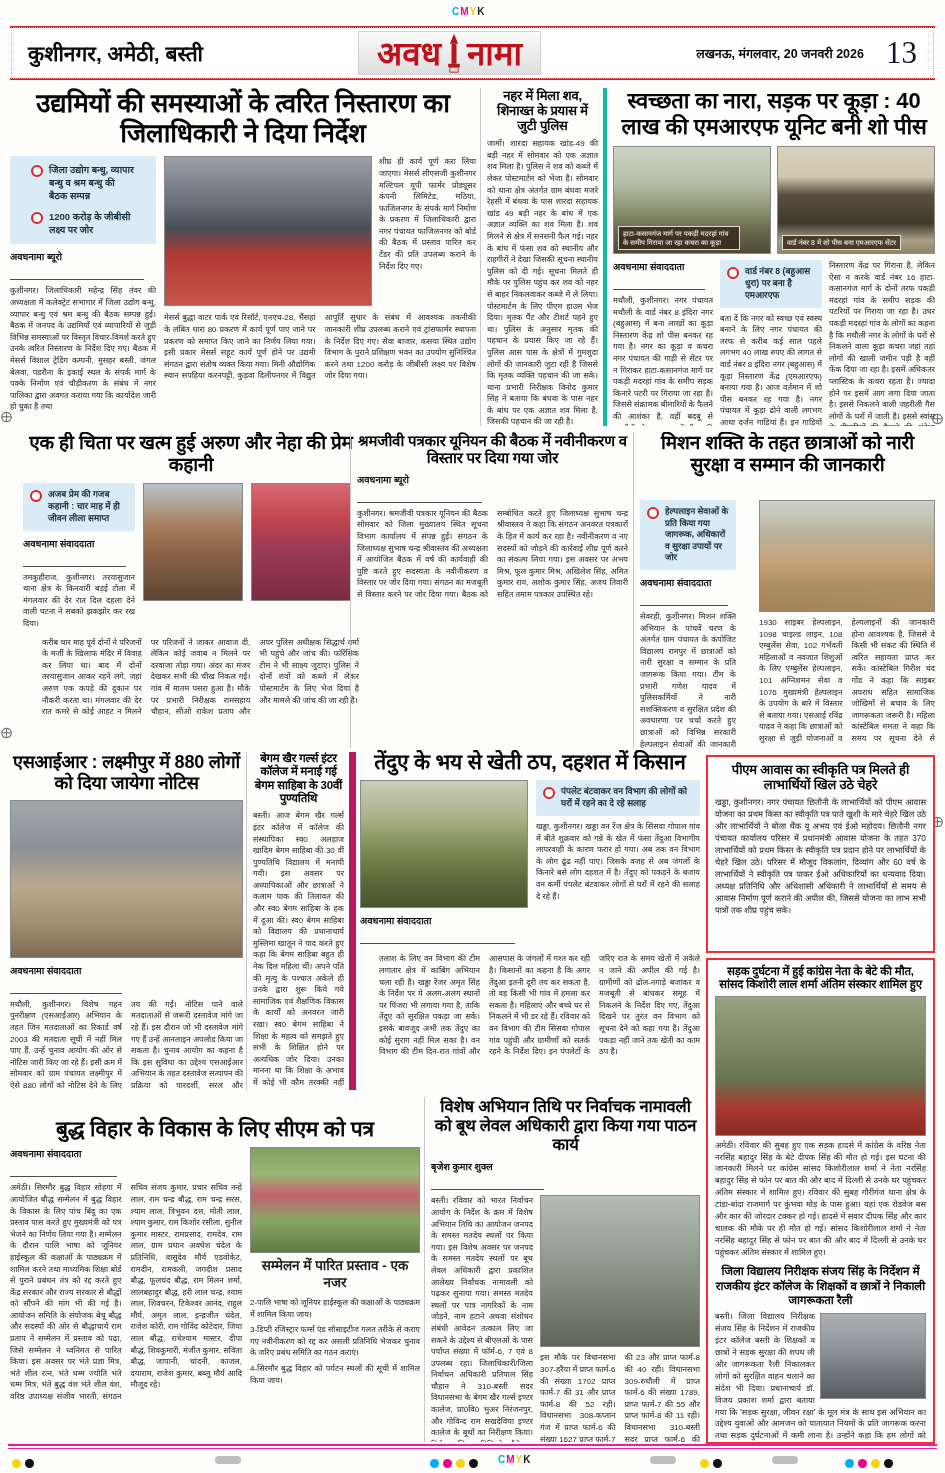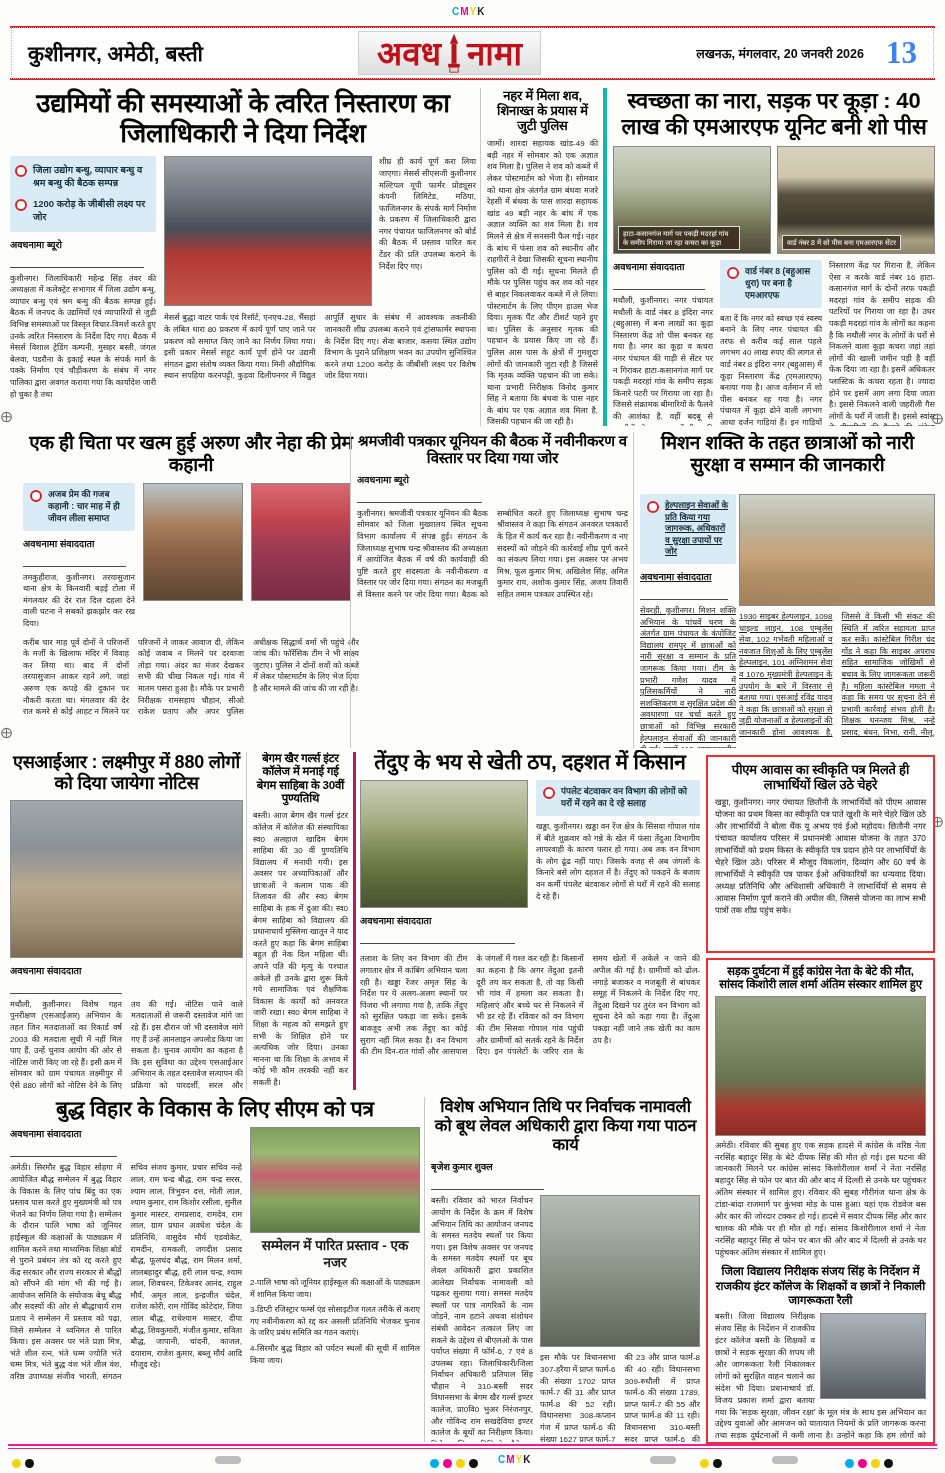--- a/index.html
+++ b/index.html
@@ -2,24 +2,24 @@
 <html><head>
 <meta charset="utf-8">
 <style>
   html,body{margin:0;padding:0;}
   body{width:945px;height:1473px;position:relative;background:#fdfdfc;
        font-family:"Liberation Sans","DejaVu Sans",sans-serif;color:#1c1c1c;}
   .art{position:absolute;overflow:hidden;}
   .hl{font-weight:bold;color:#060606;text-align:center;line-height:1.16;letter-spacing:-0.2px;}
   .body-txt{font-size:8px;line-height:1.45;text-align:justify;color:#242424;}
   .cols2{columns:2;column-gap:9px;}
-  .cols3{columns:3;column-gap:9px;}
+  .cols3{columns:3;column-gap:9px;margin-left:19px;}
   .byline{font-weight:bold;font-size:9.5px;color:#111;border-bottom:1.5px solid #4a4a4a;
           padding-bottom:16px;margin:6px 0 5px;width:92%;}
-  .bullets{background:#d9ecf6;padding:8px 5px;display:flex;flex-direction:column;gap:8px;border-radius:2px;}
+  .bullets{background:#d9ecf6;padding:8px 21px;display:flex;flex-direction:column;gap:8px;border-radius:2px;}
   .b-item{display:flex;gap:6px;font-size:9.5px;font-weight:bold;line-height:1.35;color:#17303f;}
   .ring{width:8px;height:8px;border:2.5px solid #e01f26;border-radius:50%;flex:none;margin-top:1px;background:#fff;}
   .photo{position:relative;border:1px solid #8a8a8a;box-sizing:border-box;flex:none;}
   .cap{position:absolute;background:rgba(55,40,25,.82);color:#fff;font-size:7px;line-height:1.3;
        padding:2px 4px;border:1px solid #ddd;max-width:72%;}
   .redbox{border:2px solid #ef2d33;box-sizing:border-box;background:#fffdfd;}
   .vrule{border-left:1px solid #c9c9c9;padding-left:6px;box-sizing:border-box;}
   
   .ph-meeting{background:linear-gradient(180deg,#9aa0a8 0%,#6b727b 30%,#474e58 48%,#b03a34 66%,#c6564a 100%);}
   .ph-garbage{background:linear-gradient(180deg,#cfd4c6 0%,#b4bca4 35%,#8b9170 60%,#6a6a4e 78%,#4f4a38 100%);}
@@ -36,21 +36,21 @@
   
   .masthead{position:absolute;left:10px;top:26px;width:925px;height:54px;box-sizing:border-box;
             border-top:2.5px solid #cc2229;border-bottom:2.5px solid #cc2229;background:#fff;
             outline:1px dotted #b3b3b3;outline-offset:-2px;
             display:flex;align-items:center;justify-content:space-between;padding:0 18px;}
   .edition{font-weight:bold;font-size:21px;color:#0a0a0a;}
   .logo{display:flex;align-items:center;gap:3px;background:linear-gradient(180deg,#fbfbfb,#dedede);
         border:1px solid #cfcfcf;padding:1px 18px;height:44px;box-sizing:border-box;}
   .logo .t{color:#c0111a;font-size:33px;font-weight:bold;line-height:1;}
   .dateline{font-weight:bold;font-size:12.5px;color:#0a0a0a;}
-  .pageno{font-family:"Liberation Serif","DejaVu Serif",serif;font-size:31px;font-weight:bold;color:#3b82f6;}
+  .pageno{font-family:"Liberation Serif","DejaVu Serif",serif;font-size:31px;font-weight:normal;color:#0f172a;}
   .cmyk-lbl{font-size:10px;font-weight:bold;letter-spacing:1px;}
   .cmyk-lbl .c{color:#00aeef}.cmyk-lbl .m{color:#ec008c}.cmyk-lbl .y{color:#f5d30f}.cmyk-lbl .k{color:#1a1a1a}
   .dot{width:9px;height:9px;border-radius:50%;display:inline-block;margin-right:4px;}
   .d-c{background:#00aeef}.d-m{background:#ec008c}.d-y{background:#f5d30f}.d-k{background:#111}
   .pill{width:26px;height:8px;border-radius:4px;background:#bdbdbd;display:inline-block;}
   .reg{position:absolute;color:#666;font-size:11px;}
   .bottom-rule{position:absolute;top:1444px;left:8px;width:929px;height:2px;
                border-top:2px solid #ef1f8f;border-bottom:1px solid #ef1f8f;}
   .box-title{font-weight:bold;font-size:13.5px;text-align:center;line-height:1.25;margin:4px 0 5px;}
   .sub-hl{font-weight:bold;font-size:11.5px;line-height:1.3;text-align:center;color:#050505;margin:5px 0 3px;}
@@ -165,21 +165,21 @@
 </div>
 
 <div class="art vrule" style="left:350px;top:432px;width:278px;height:316px;">
   <div class="hl" style="font-size:15px;">श्रमजीवी पत्रकार यूनियन की बैठक में नवीनीकरण व विस्तार पर दिया गया जोर</div>
   <div class="byline" style="width:46%;">अवधनामा ब्यूरो</div>
   <div class="body-txt cols2" style="height:235px;">कुशीनगर। श्रमजीवी पत्रकार यूनियन की बैठक सोमवार को जिला मुख्यालय स्थित सूचना विभाग कार्यालय में संपन्न हुई। संगठन के जिलाध्यक्ष सुभाष चन्द्र श्रीवास्तव की अध्यक्षता में आयोजित बैठक में वर्ष की कार्यवाही की पुष्टि करते हुए सदस्यता के नवीनीकरण व विस्तार पर जोर दिया गया। संगठन का मजबूती से विस्तार करने पर जोर दिया गया। बैठक को सम्बोधित करते हुए जिलाध्यक्ष सुभाष चन्द्र श्रीवास्तव ने कहा कि संगठन अनवरत पत्रकारों के हित में कार्य कर रहा है। नवीनीकरण व नए सदस्यों को जोड़ने की कार्रवाई शीघ्र पूर्ण करने का संकल्प लिया गया। इस अवसर पर अभय मिश्र, फूल कुमार मिश्र, अखिलेश सिंह, अमित कुमार राय, अशोक कुमार सिंह, अजय तिवारी सहित तमाम पत्रकार उपस्थित रहे।</div>
 </div>
 
 <div class="art vrule" style="left:633px;top:432px;width:302px;height:316px;">
   <div class="hl" style="font-size:19px;">मिशन शक्ति के तहत छात्राओं को नारी सुरक्षा व सम्मान की जानकारी</div>
-  <div style="display:flex;gap:3px;margin-top:18px;text-decoration:underline;">
+  <div style="display:flex;gap:23px;margin-top:24px;">
     <div style="width:96px;flex:none;">
       <div class="bullets" style="padding:6px 7px;">
         <div class="b-item" style="font-size:8.6px;">
             <span class="ring"></span>
             <span>हेल्पलाइन सेवाओं के प्रति किया गया जागरूक, अधिकारों व सुरक्षा उपायों पर जोर</span>
           </div>
       </div>
       <div class="byline">अवधनामा संवाददाता</div>
       <div class="body-txt">सेवरही, कुशीनगर। मिशन शक्ति अभियान के पांचवें चरण के अंतर्गत ग्राम पंचायत के कंपोजिट विद्यालय रामपुर में छात्राओं को नारी सुरक्षा व सम्मान के प्रति जागरूक किया गया। टीम के प्रभारी गणेश यादव में पुलिसकर्मियों ने नारी सशक्तिकरण व सुरक्षित प्रदेश की अवधारणा पर चर्चा करते हुए छात्राओं को विभिन्न सरकारी हेल्पलाइन सेवाओं की जानकारी दी गई। इसमें 112 आपातकालीन पुलिस सेवा, 1090 वूमेन पावर लाइन, 181 वीमेन हेल्पलाइन,</div>
     </div>
@@ -190,21 +190,21 @@
   </div>
 </div>
 
 <div class="art" style="left:10px;top:752px;width:233px;height:338px;">
   <div class="hl" style="font-size:18px;">एसआईआर : लक्ष्मीपुर में 880 लोगों को दिया जायेगा नोटिस</div>
   <div class="photo ph-sir" style="width:100%;height:158px;margin-top:6px;"></div>
   <div class="byline" style="width:48%;">अवधनामा संवाददाता</div>
   <div class="body-txt cols2" style="height:105px;">मथौली, कुशीनगर। विशेष गहन पुनरीक्षण (एसआईआर) अभियान के तहत जिन मतदाताओं का रिकार्ड वर्ष 2003 की मतदाता सूची में नहीं मिल पाए हैं, उन्हें चुनाव आयोग की ओर से नोटिस जारी किए जा रहे हैं। इसी क्रम में सोमवार को ग्राम पंचायत लक्ष्मीपुर में ऐसे 880 लोगों को नोटिस देने के लिए बीएलओ द्वारा घर-घर संपर्क की तिथि तय की गई। नोटिस पाने वाले मतदाताओं से जरूरी दस्तावेज मांगे जा रहे हैं। इस दौरान जो भी दस्तावेज मांगे गए हैं उन्हें आनलाइन अपलोड किया जा सकता है। चुनाव आयोग का कहना है कि इस सुविधा का उद्देश्य एसआईआर अभियान के तहत दस्तावेज सत्यापन की प्रक्रिया को पारदर्शी, सरल और समयबद्ध बनाना है, ताकि किसी भी पात्र मतदाता का नाम सूची से न छूटे।</div>
 </div>
 
-<div class="art vrule" style="left:246px;top:752px;width:110px;height:338px;border-right:3px solid #be185d;padding-right:5px;">
+<div class="art vrule" style="left:246px;top:752px;width:110px;height:338px;border-right:7px solid #be185d;padding-right:5px;">
   <div class="hl" style="font-size:11.5px;">बेगम खैर गर्ल्स इंटर कॉलेज में मनाई गई बेगम साहिबा के 30वीं पुण्यतिथि</div>
   <div class="body-txt" style="margin-top:5px;">बस्ती। आज बेगम खैर गर्ल्स इंटर कॉलेज में कॉलेज की संस्थापिका स्व0 अलहाज खादिम बेगम साहिबा की 30 वीं पुण्यतिथि विद्यालय में मनायी गयी। इस अवसर पर अध्यापिकाओं और छात्राओं ने कलाम पाक की तिलावत की और स्व0 बेगम साहिबा के हक में दुआ की। स्व0 बेगम साहिबा को विद्यालय की प्रधानाचार्य मुस्लिमा खातून ने याद करते हुए कहा कि बेगम साहिबा बहुत ही नेक दिल महिला थीं। अपने पति की मृत्यु के पश्चात अकेले ही उनके द्वारा शुरू किये गये सामाजिक एवं शैक्षणिक विकास के कार्यों को अनवरत जारी रखा। स्व0 बेगम साहिबा ने शिक्षा के महत्व को समझते हुए सभी के शिक्षित होने पर अत्यधिक जोर दिया। उनका मानना था कि शिक्षा के अभाव में कोई भी कौम तरक्की नहीं कर सकती है।</div>
 </div>
 
 <div class="art" style="left:360px;top:750px;width:340px;height:340px;">
   <div class="hl" style="font-size:21px;">तेंदुए के भय से खेती ठप, दहशत में किसान</div>
   <div style="display:flex;gap:8px;margin-top:6px;">
     <div style="width:168px;flex:none;">
       <div class="photo ph-field" style="width:168px;height:128px;"></div>
       <div class="byline">अवधनामा संवाददाता</div>
@@ -232,21 +232,21 @@
   <div class="photo ph-funeral" style="width:100%;height:140px;margin-top:4px;"></div>
   <div class="body-txt" style="margin-top:4px;font-size:8.2px;">अमेठी। रविवार की सुबह हुए एक सड़क हादसे में कांग्रेस के वरिष्ठ नेता नरसिंह बहादुर सिंह के बेटे दीपक सिंह की मौत हो गई। इस घटना की जानकारी मिलने पर कांग्रेस सांसद किशोरीलाल शर्मा ने नेता नरसिंह बहादुर सिंह से फोन पर बात की और बाद में दिल्ली से उनके घर पहुंचकर अंतिम संस्कार में शामिल हुए। रविवार की सुबह गौरीगंज थाना क्षेत्र के टांडा-बांदा राजमार्ग पर कुंभवा मोड़ के पास हुआ। यहां एक रोडवेज बस और कार की जोरदार टक्कर हो गई। हादसे में सवार दीपक सिंह और कार चालक की मौके पर ही मौत हो गई। सांसद किशोरीलाल शर्मा ने नेता नरसिंह बहादुर सिंह से फोन पर बात की और बाद में दिल्ली से उनके घर पहुंचकर अंतिम संस्कार में शामिल हुए।</div>
   <div class="sub-hl">जिला विद्यालय निरीक्षक संजय सिंह के निर्देशन में राजकीय इंटर कॉलेज के शिक्षकों व छात्रों ने निकाली जागरूकता रैली</div>
   <div style="position:relative;">
     <div class="photo ph-rally" style="width:106px;height:86px;float:right;margin:2px 0 3px 5px;"></div>
     <div class="body-txt" style="font-size:8.2px;">बस्ती। जिला विद्यालय निरीक्षक संजय सिंह के निर्देशन में राजकीय इंटर कॉलेज बस्ती के शिक्षकों व छात्रों ने सड़क सुरक्षा की शपथ ली और जागरूकता रैली निकालकर लोगों को सुरक्षित वाहन चलाने का संदेश भी दिया। प्रधानाचार्य डॉ. विजय प्रकाश शर्मा द्वारा बताया गया कि 'सड़क सुरक्षा, जीवन रक्षा' के मूल मंत्र के साथ इस अभियान का उद्देश्य युवाओं और आमजन को यातायात नियमों के प्रति जागरूक करना तथा सड़क दुर्घटनाओं में कमी लाना है। उन्होंने कहा कि हम लोगों को यातायात नियमों का पालन करते हुए चार पहिया वाहनों को सीटबेल्ट लगाकर, दो पहिया वाहनों को हेलमेट पहनकर व गति सीमा को ध्यान में रखकर सही दिशा में ही गाड़ी चलाना चाहिए, ड्राइविंग के समय मोबाइल फोन व नशीले पदार्थों जैसे ध्यान भटकाने वाले वस्तुओं प्रयोग नहीं करना चाहिए। उन्होंने कहा कि सड़कों पर सुरक्षा नियमों का पालन करना हम सबकी जिम्मेदारी है यह जीवन बचाने के बराबर है, जिससे दुर्घटनाओं को रोका जा सके क्योंकि जीवन अनमोल है।</div>
   </div>
 </div>
 
 <div class="art" style="left:10px;top:1097px;width:410px;height:345px;">
-  <div class="hl" style="font-size:21px;">बुद्ध विहार के विकास के लिए सीएम को पत्र</div>
+  <div class="hl" style="font-size:21px;margin-top:20px;">बुद्ध विहार के विकास के लिए सीएम को पत्र</div>
   <div style="display:flex;gap:8px;margin-top:6px;">
     <div style="width:232px;flex:none;">
       <div class="byline" style="width:46%;margin-top:0;">अवधनामा संवाददाता</div>
       <div class="body-txt cols2" style="height:282px;">अमेठी। सिरमौर बुद्ध विहार सोहगा में आयोजित बौद्ध सम्मेलन में बुद्ध विहार के विकास के लिए पांच बिंदु का एक प्रस्ताव पास करते हुए मुख्यमंत्री को पत्र भेजने का निर्णय लिया गया है। सम्मेलन के दौरान पालि भाषा को जूनियर हाईस्कूल की कक्षाओं के पाठ्यक्रम में शामिल करने तथा माध्यमिक शिक्षा बोर्ड से पुराने प्रबंधन तंत्र को रद्द करते हुए केंद्र सरकार और राज्य सरकार से बौद्धों को सौंपने की मांग भी की गई है। आयोजन समिति के संयोजक बेचू बौद्ध और सदस्यों की ओर से बौद्धाचार्य राम प्रताप ने सम्मेलन में प्रस्ताव को पढ़ा, जिसे सम्मेलन ने ध्वनिमत से पारित किया। इस अवसर पर भंते प्रज्ञा मित्र, भंते शील रत्न, भंते धम्म ज्योति भंते धम्म मित्र, भंते बुद्ध वंश भंते शील वंश, वरिष्ठ उपाध्यक्ष संजीव भारती, संगठन सचिव संजय कुमार, प्रचार सचिव नन्हे लाल, राम चन्द्र बौद्ध, राम चन्द्र सरस, श्याम लाल, त्रिभुवन दत्त, मोती लाल, श्याम कुमार, राम किशोर रसीला, सुनील कुमार मास्टर, रामप्रसाद, रामदेव, राम लाल, ग्राम प्रधान अवधेश चंदेल के प्रतिनिधि, वासुदेव मौर्य एडवोकेट, रामदीन, रामकली, जगदीश प्रसाद बौद्ध, फूलचंद बौद्ध, राम मिलन शर्मा, लालबहादुर बौद्ध, हरी लाल चन्द्र, श्याम लाल, शिवचरन, टिकेश्वर आनंद, राहुल मौर्य, अमृत लाल, इन्द्रजीत चंदेल, राजेश कोरी, राम गोविंद कोटेदार, जिया लाल बौद्ध, राधेश्याम मास्टर, दीपा बौद्ध, शिवकुमारी, मंजीत कुमार, सविता बौद्ध, जापानी, चांदनी, काजल, दयाराम, राजेश कुमार, बब्लू मौर्य आदि मौजूद रहे।</div>
     </div>
     <div style="flex:1;">
       <div class="photo ph-sammelan" style="width:100%;height:106px;"></div>
       <div style="margin-top:5px;">
         <div class="box-title">सम्मेलन में पारित प्रस्ताव - एक नजर</div>
         <div class="body-txt" style="margin-bottom:4px;">2-पालि भाषा को जूनियर हाईस्कूल की कक्षाओं के पाठ्यक्रम में शामिल किया जाय।</div>

